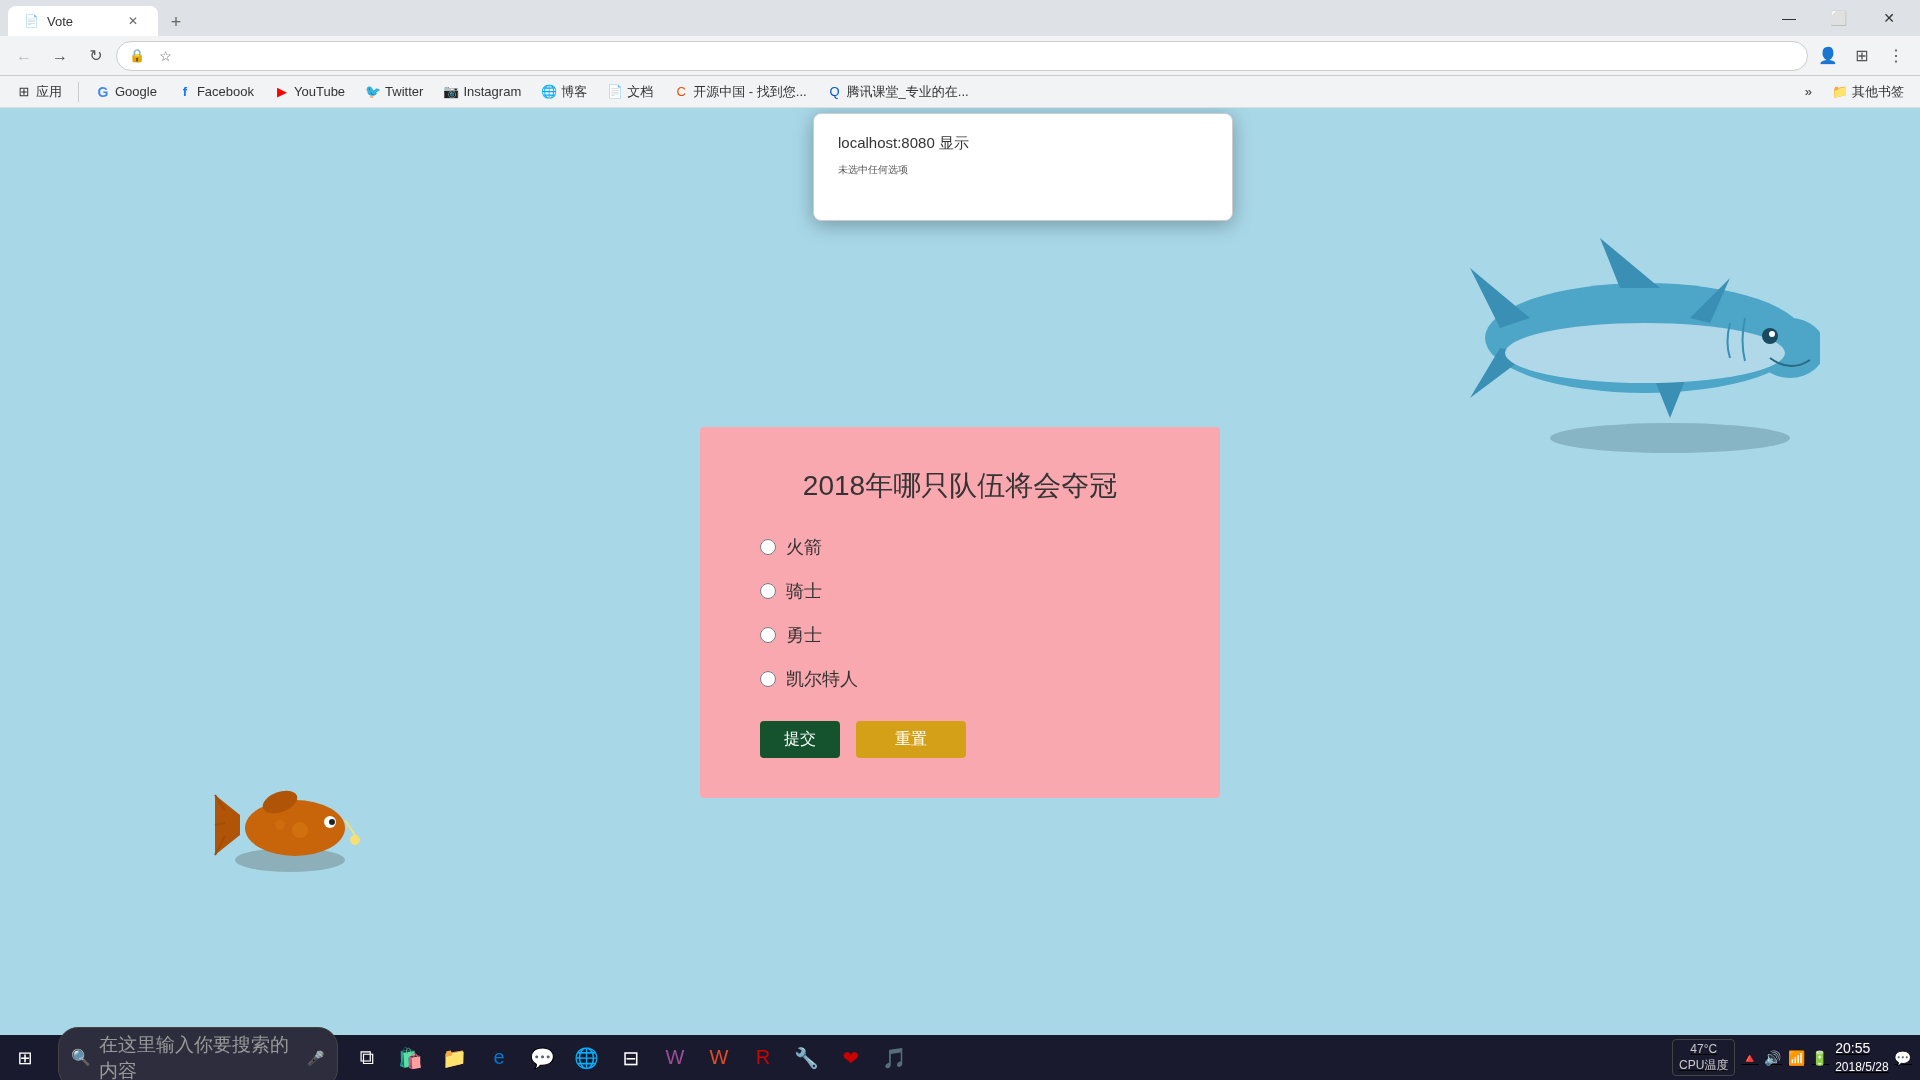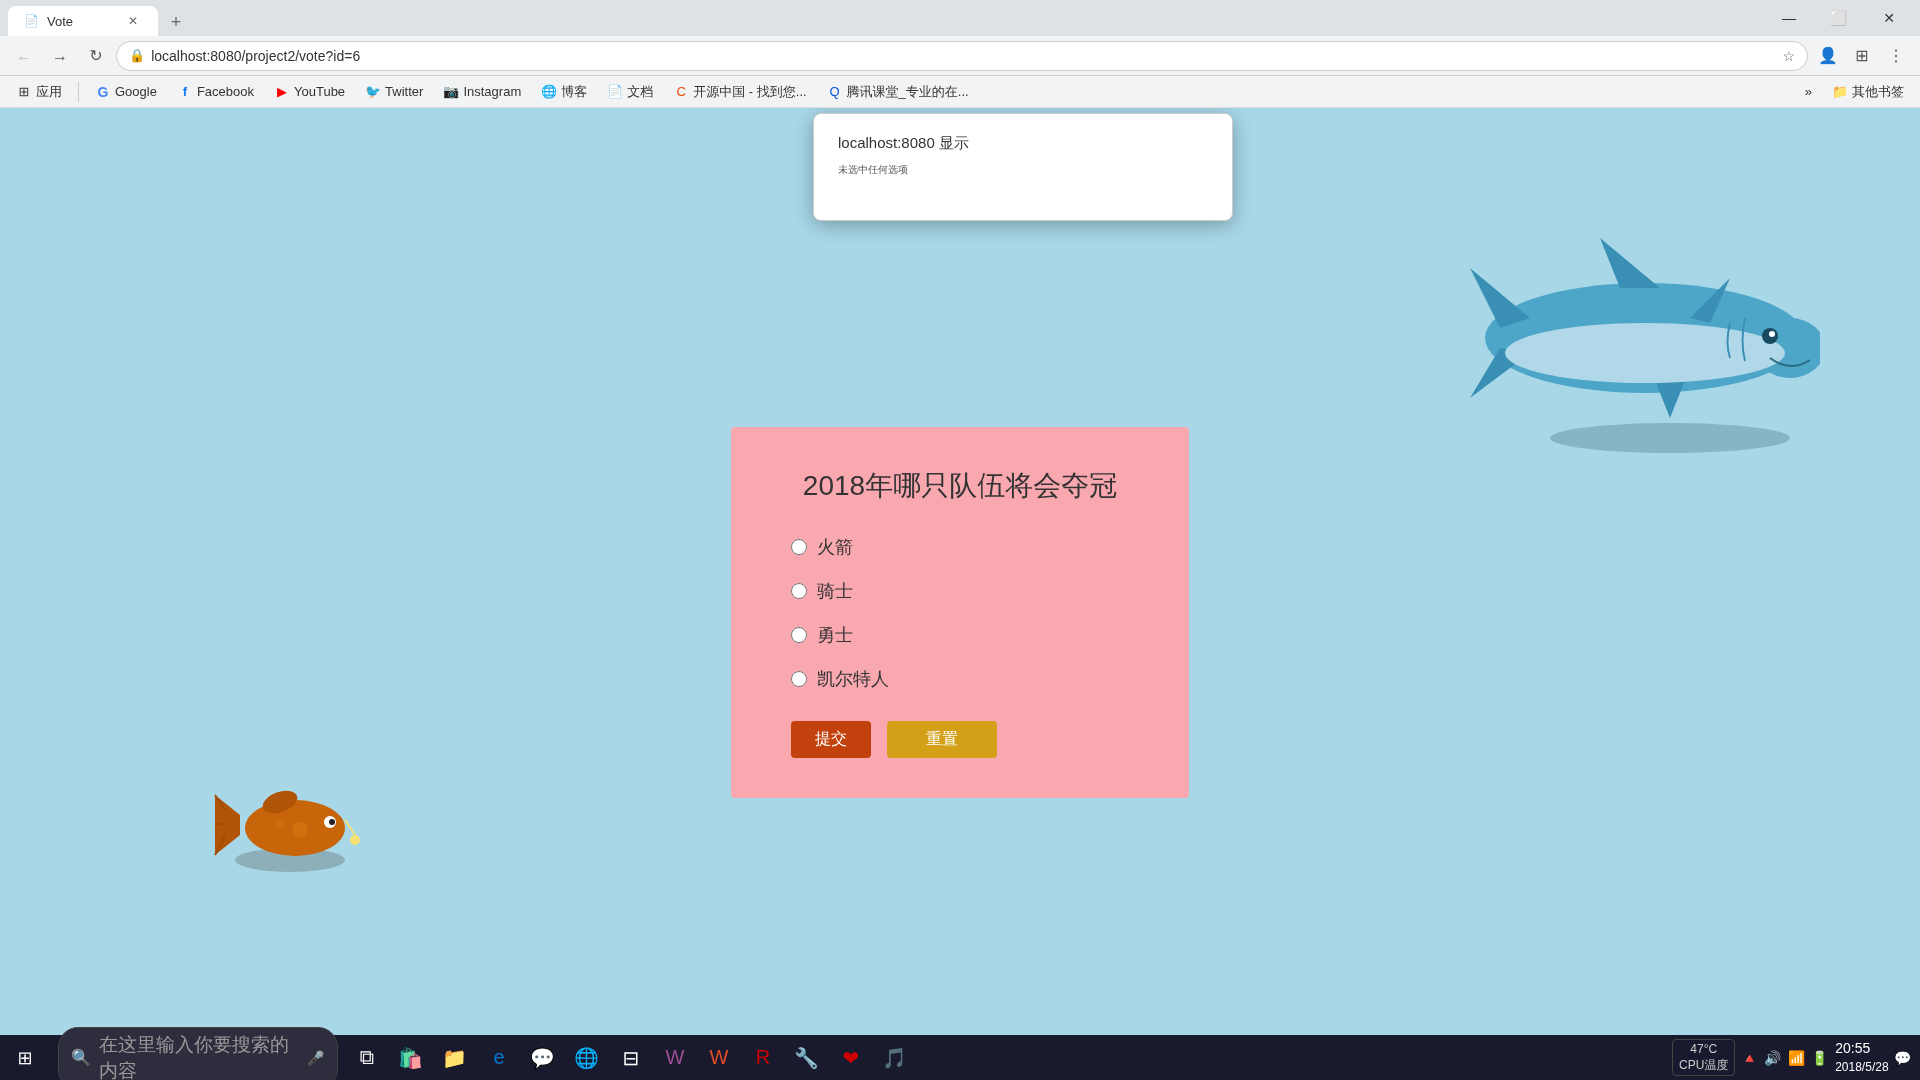--- a/index.html
+++ b/index.html
@@ -157,21 +157,21 @@
       position: relative;
     }
 
     
     .vote-panel {
       position: absolute;
       left: 50%;
       top: 50%;
       transform: translate(-50%, -45%);
       background: #f9a8b0;
-      width: 458px;
+      width: 520px;
       padding: 40px 60px;
       border-radius: 4px;
     }
     .vote-title {
       text-align: center;
       font-size: 28px;
       color: #333;
       margin-bottom: 30px;
       font-weight: normal;
     }
@@ -187,21 +187,21 @@
       width: 16px;
       height: 16px;
       cursor: pointer;
     }
     .vote-buttons {
       display: flex;
       gap: 16px;
       margin-top: 30px;
     }
     .btn-submit {
-      background: #c2410c;
+      background: #14532d;
       color: #fff;
       border: none;
       padding: 8px 24px;
       font-size: 16px;
       border-radius: 4px;
       cursor: pointer;
     }
     .btn-reset {
       background: #d4a017;
       color: #fff;
@@ -344,20 +344,21 @@
       padding: 2px 6px;
       border-radius: 4px;
     }
 
     
     .taskbar-notify {
       display: flex;
       align-items: center;
       gap: 6px;
       padding: 0 8px;
+      text-decoration: underline;
     }
   </style>
 </head>
 <body>
 
 <div class="browser-window">
 
   <div class="title-bar">
     <div class="tab-bar">
       <div class="tab">
@@ -373,21 +374,20 @@
       <div class="win-btn close">✕</div>
     </div>
   </div>
 
   <div class="nav-bar">
     <div class="nav-btn disabled">←</div>
     <div class="nav-btn">→</div>
     <div class="nav-btn">↻</div>
     <div class="address-bar">
       <span class="lock-icon">🔒</span>
-      <span class="address-text">localhost:8080/project2/vote?id=6</span>
       <span class="address-star">☆</span>
     </div>
     <div class="nav-right-btns">
       <div class="nav-right-btn">👤</div>
       <div class="nav-right-btn">⊞</div>
       <div class="nav-right-btn">⋮</div>
     </div>
   </div>
 
   <div class="bookmarks-bar">

